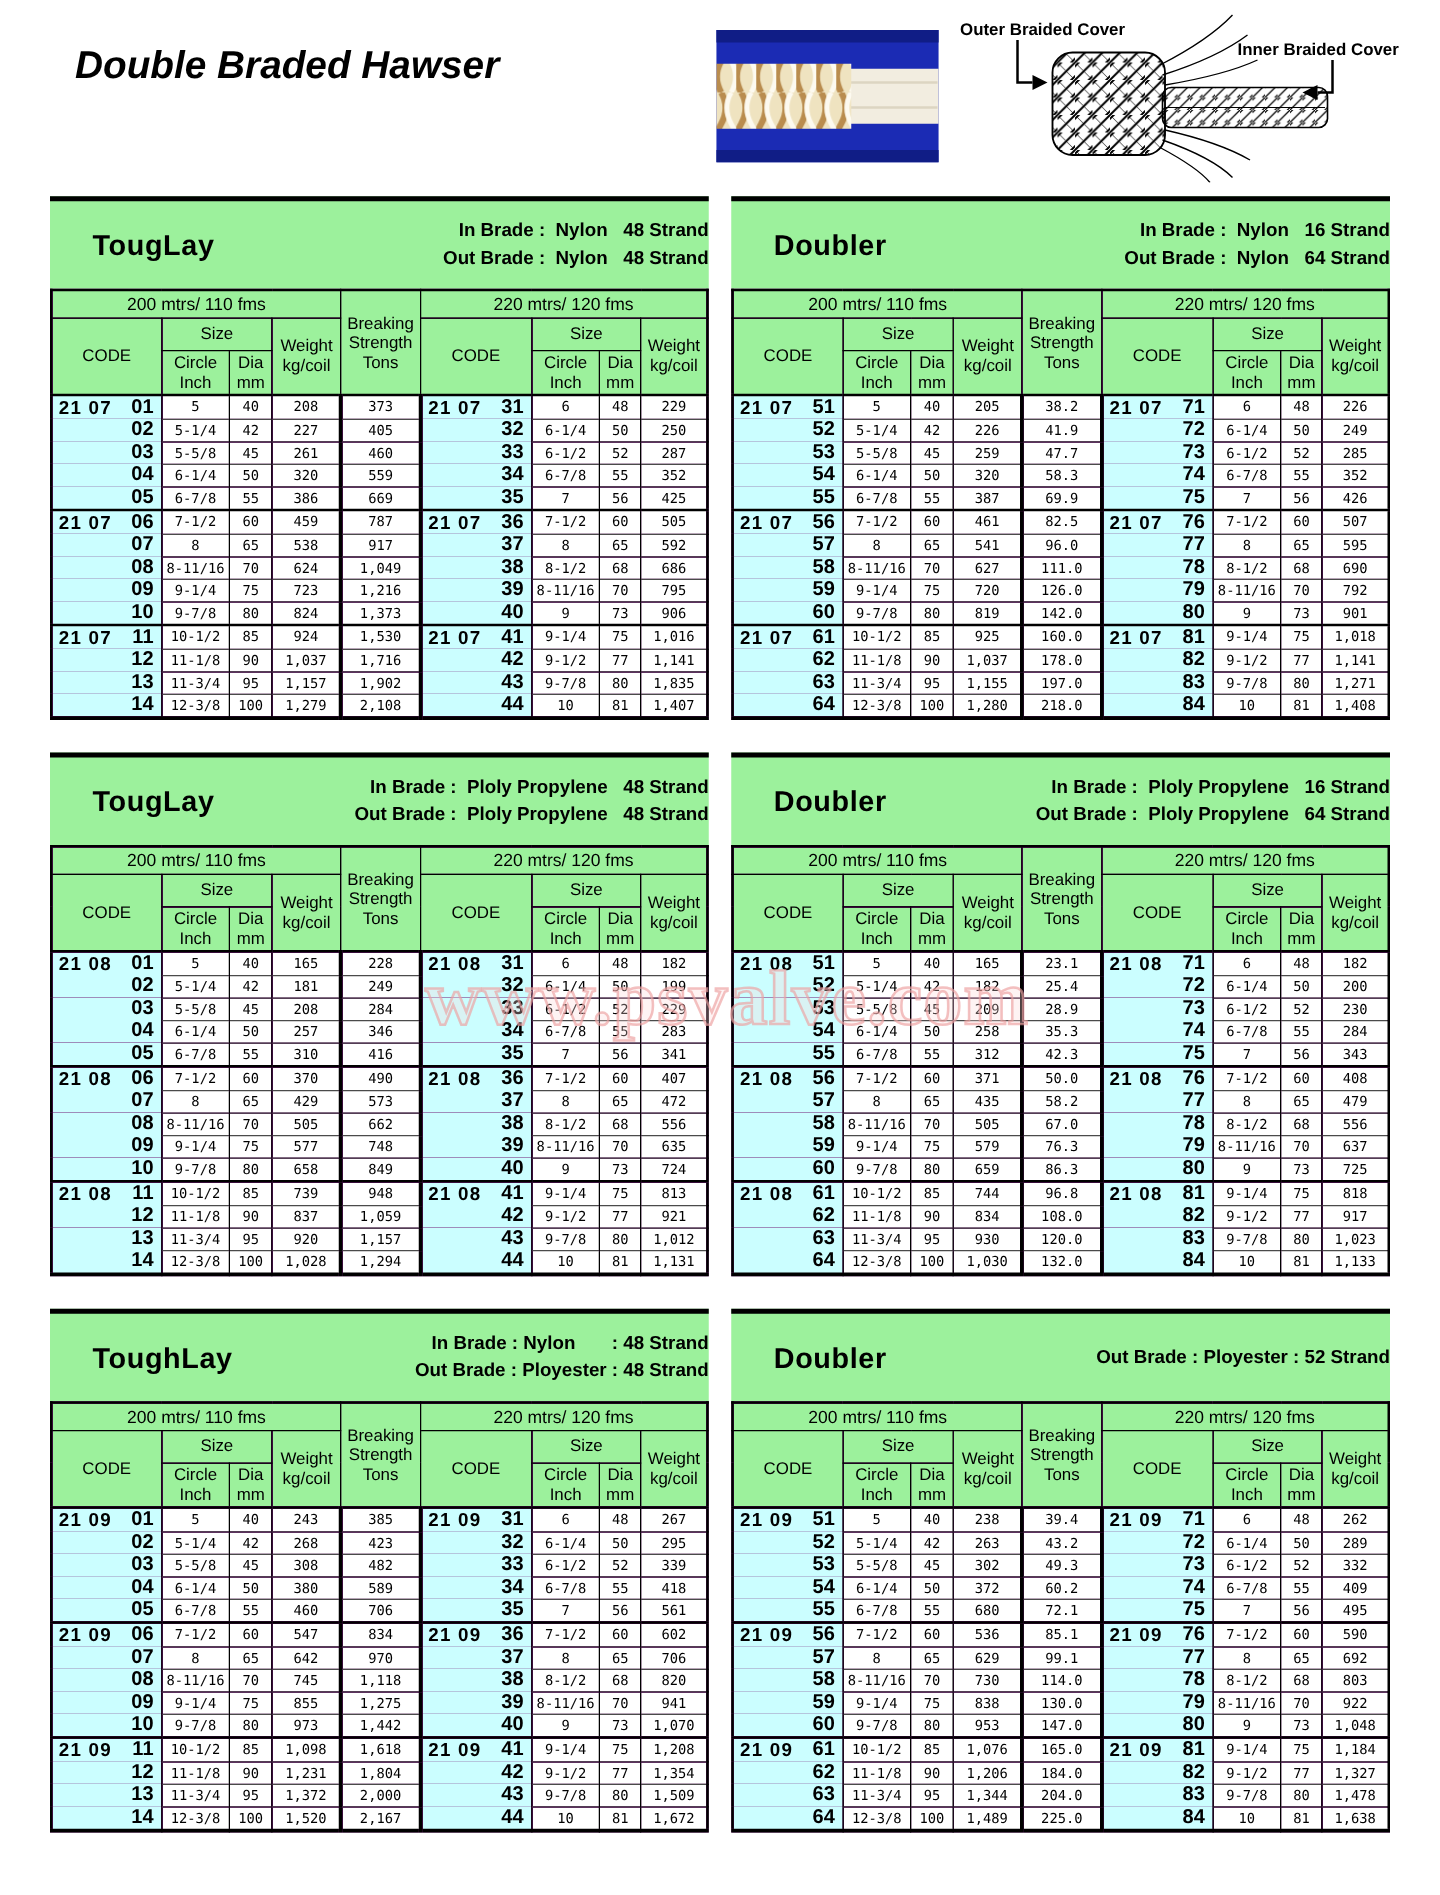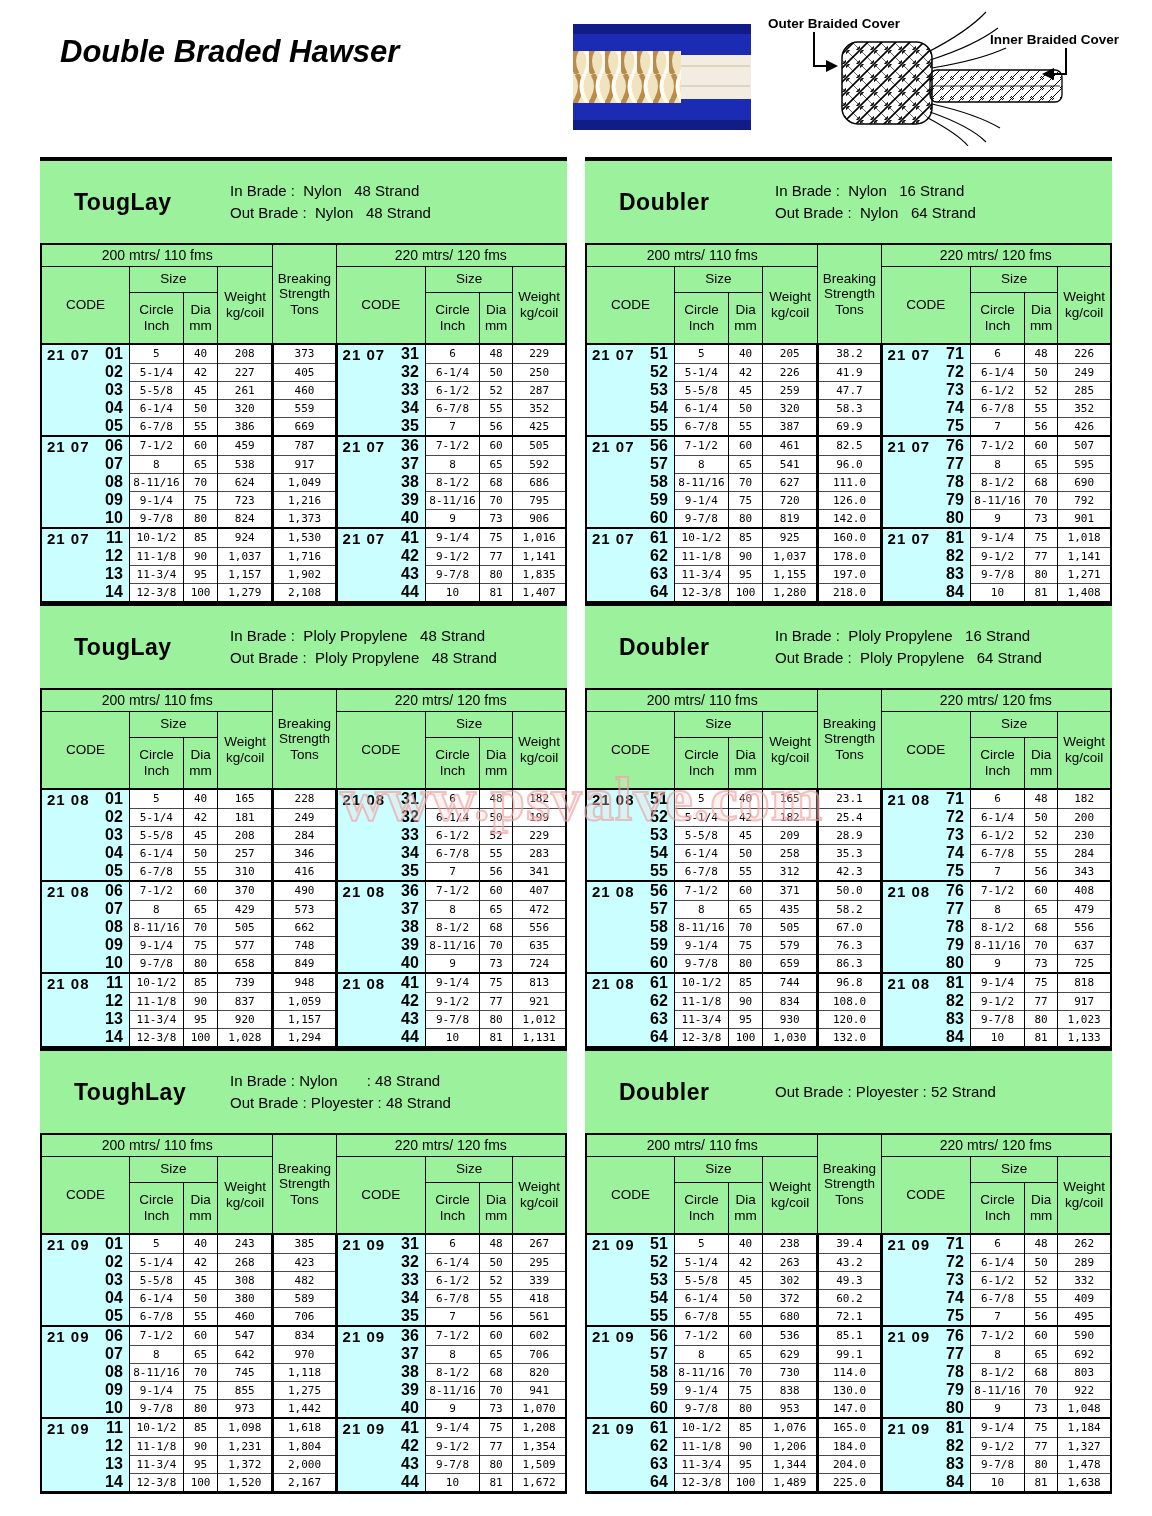--- a/index.html
+++ b/index.html
@@ -19,35 +19,35 @@
   #watermark{position:absolute;left:340px;top:764px;z-index:6;pointer-events:none;
     font-family:"Liberation Serif",serif;font-weight:bold;font-size:62px;letter-spacing:1px;white-space:nowrap;
     color:rgba(252,215,215,0.30);-webkit-text-stroke:2px rgba(236,160,160,0.65)}
 
   
   .block{position:absolute;width:527px}
   .pos1{left:40px;top:157px}  .pos2{left:585px;top:157px}
   .pos3{left:40px;top:602px}  .pos4{left:585px;top:602px}
   .pos5{left:40px;top:1047px} .pos6{left:585px;top:1047px}
 
-  .band{height:86px;background:#9cf19c;border-top:4px solid #000;display:flex;align-items:center}
+  .band{height:74px;background:#9cf19c;border-top:4px solid #000;display:flex;align-items:center}
   .band-title{flex:0 0 190px;padding-left:34px;font-size:23px;font-weight:bold;letter-spacing:.5px}
-  .band-specs{flex:1;text-align:left;font-size:15px;font-weight:normal;line-height:1.5;white-space:pre}
+  .band-specs{flex:1;text-align:right;font-size:15px;font-weight:bold;line-height:1.5;white-space:pre}
 
   table.spec{border-collapse:collapse;table-layout:fixed;width:527px;background:#701a75;
     border:2px solid #000;border-bottom-width:3px}
   table.spec td{text-align:center;vertical-align:middle;padding:0;overflow:hidden}
 
   
   tr.h1 td,tr.h2 td,tr.h3 td{background:#9cf19c;border:1px solid #000;font-size:13.5px;line-height:1.15}
   tr.h1 td.hspan{height:22px;font-size:14px}
   td.hbs{border-left:3px solid #000;border-right:3px solid #000;border-bottom:2px solid #000;font-size:13.5px;line-height:1.25}
   tr.h2 td{height:26px}
   td.hcode,td.hweight{border-bottom:2px solid #000;line-height:1.3}
-  tr.h3 td{height:52px;border-bottom:2px solid #000}
+  tr.h3 td{height:36px;border-bottom:2px solid #000}
 
   
   td.num{font-family:"DejaVu Sans Mono",monospace;font-size:11px;height:18px;
     border-left:1px solid #000;border-top:1px solid #4a4a4a;background:#fff}
   td.bs{border-left:3px solid #000;border-right:3px solid #000}
   td.code{background:#cbfeff;border-top:none}
   td.code .codewrap{display:flex;justify-content:space-between;align-items:center;padding:0 6px 0 5px}
   td.code .cp{font-size:15px;font-weight:bold;letter-spacing:1px}
   td.code .cs{font-size:16px;font-weight:bold;margin-left:auto}
   tr.gs td{border-top:2px solid #000}

